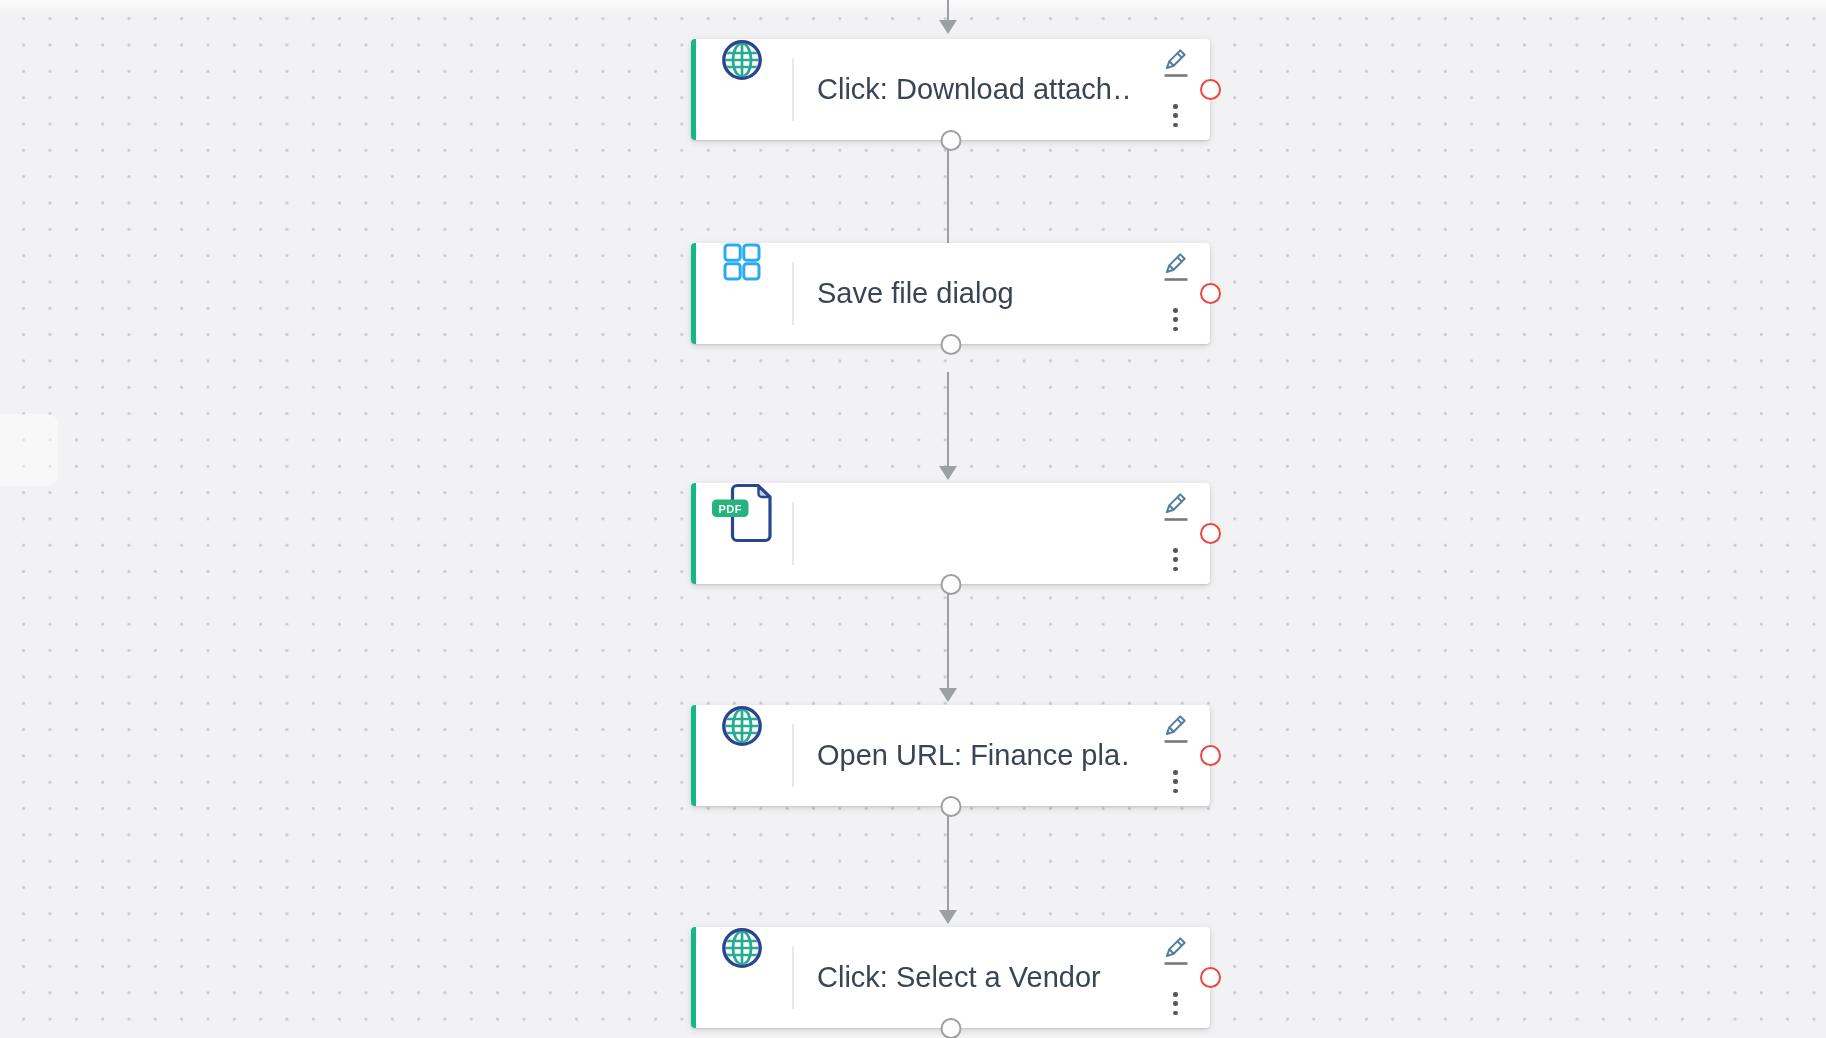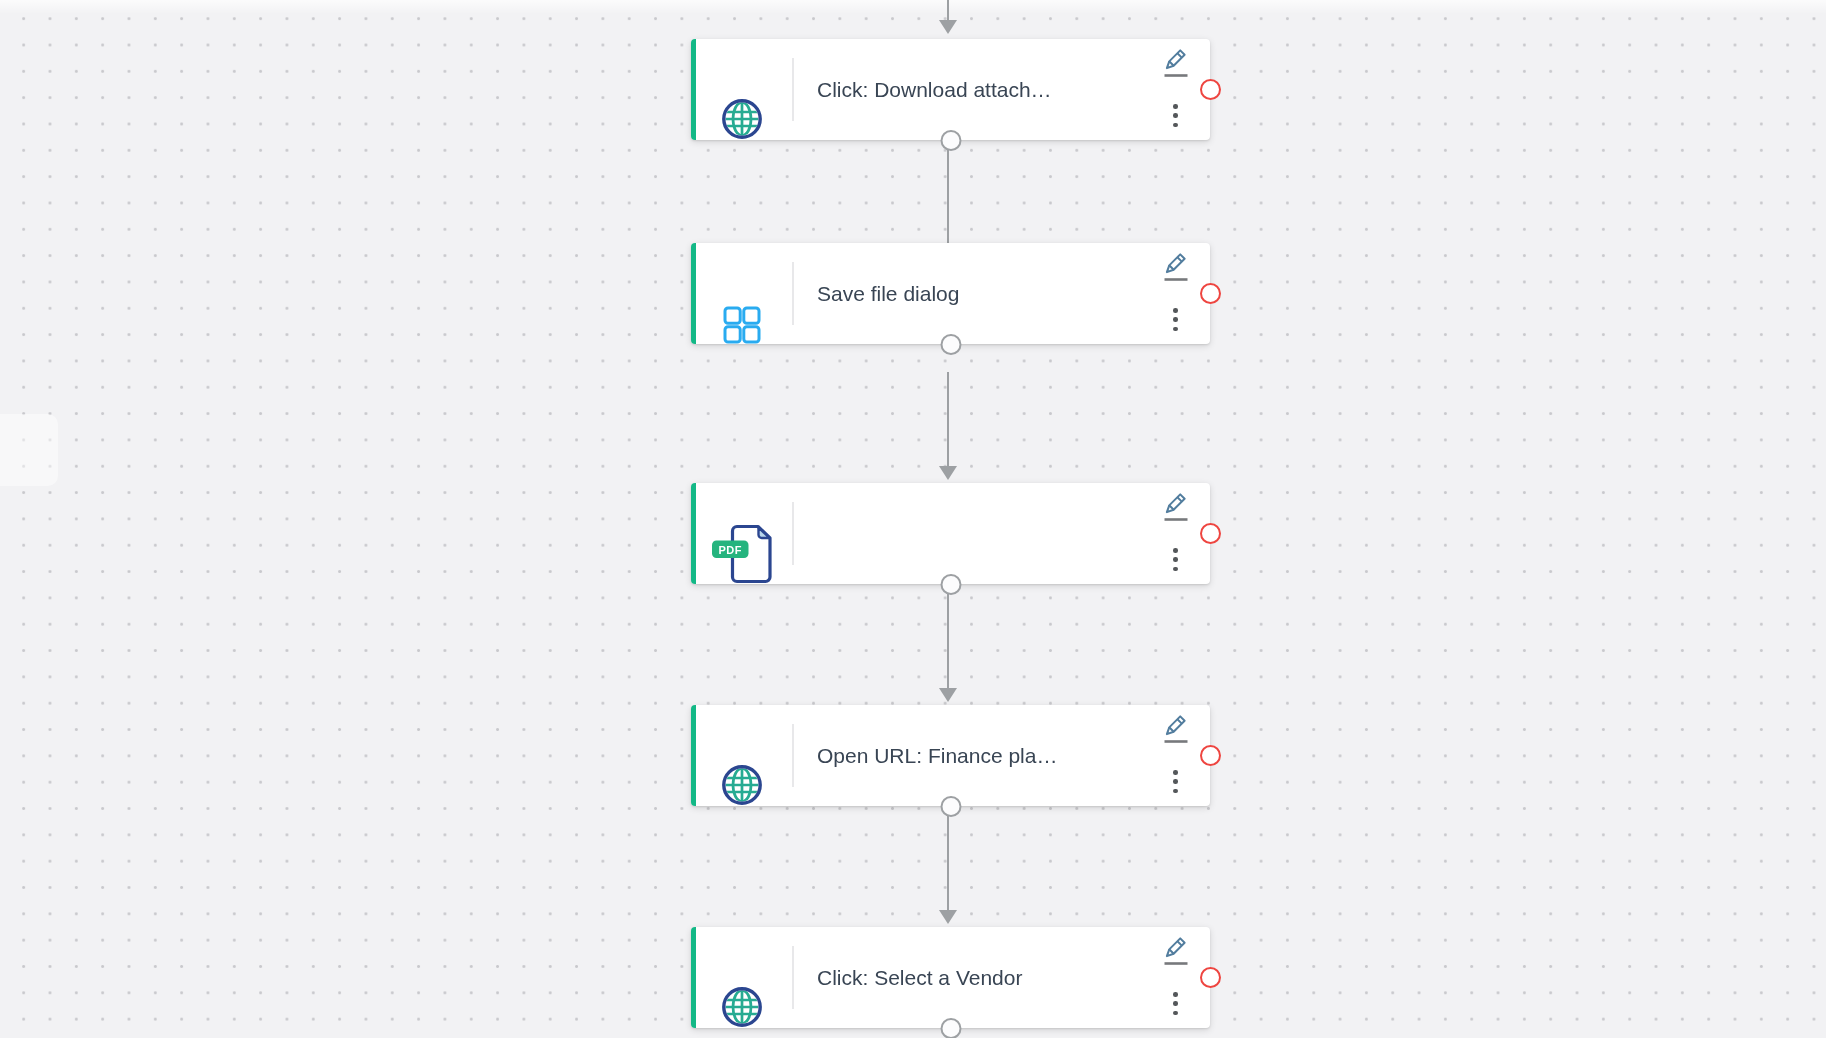--- a/index.html
+++ b/index.html
@@ -55,32 +55,32 @@
     position:absolute;left:691px;width:519px;height:101px;
     background:#ffffff;border-radius:4px;z-index:2;
     box-shadow:0 1px 2px rgba(0,0,0,0.10), 0 2px 7px rgba(0,0,0,0.13);
   }
   .accent{
     position:absolute;left:0;top:0;bottom:0;width:5px;
     background:var(--accent-green);border-radius:4px 0 0 4px;
   }
   .icon-wrap{
     position:absolute;left:18px;top:0;width:66px;height:101px;
-    display:flex;align-items:flex-end;justify-content:center;
+    display:flex;align-items:flex-start;justify-content:center;
   }
   .icon{display:none;}
   .icon.active{display:block;}
   .divider{
     position:absolute;left:101px;top:19px;height:63px;width:2px;
     background:var(--divider-gray);
   }
   .title{
     position:absolute;left:126px;top:0;height:101px;right:80px;
     display:flex;align-items:center;
-    font-size:21px;color:var(--title-text);
+    font-size:29px;color:var(--title-text);
     white-space:nowrap;overflow:hidden;
   }
   .edit-btn{
     position:absolute;right:19px;top:9px;width:30px;height:30px;cursor:pointer;
   }
   .kebab{
     position:absolute;right:30px;top:65px;width:9px;height:23px;
     display:flex;flex-direction:column;justify-content:space-between;align-items:center;cursor:pointer;
   }
   .kebab i{width:4.5px;height:4.5px;border-radius:50%;background:var(--kebab-gray);display:block;}

